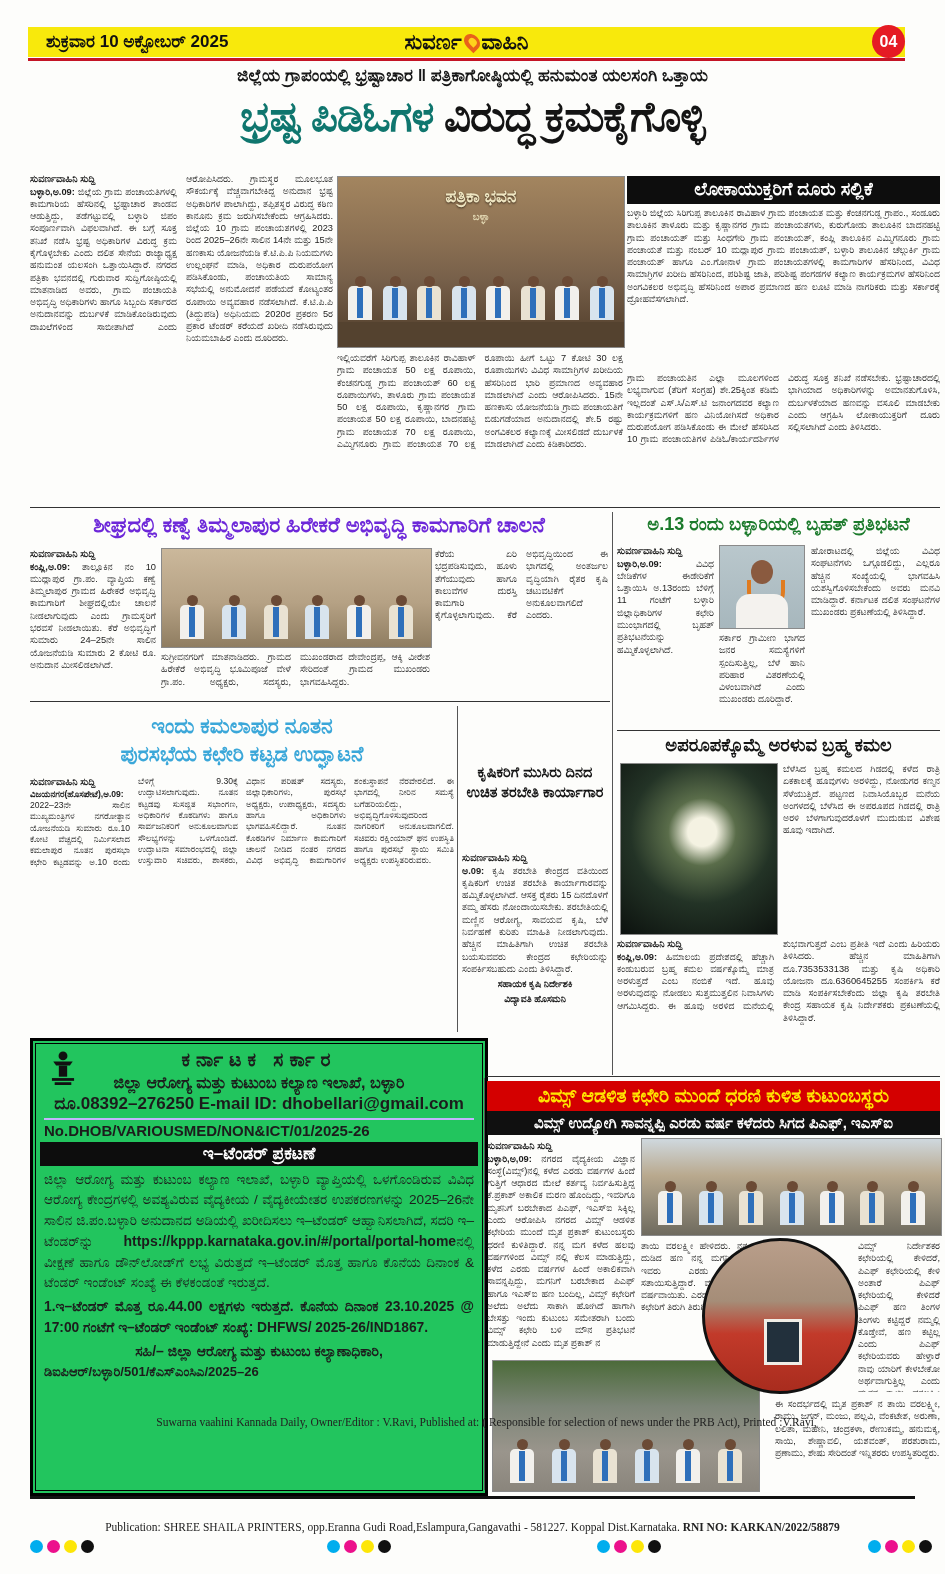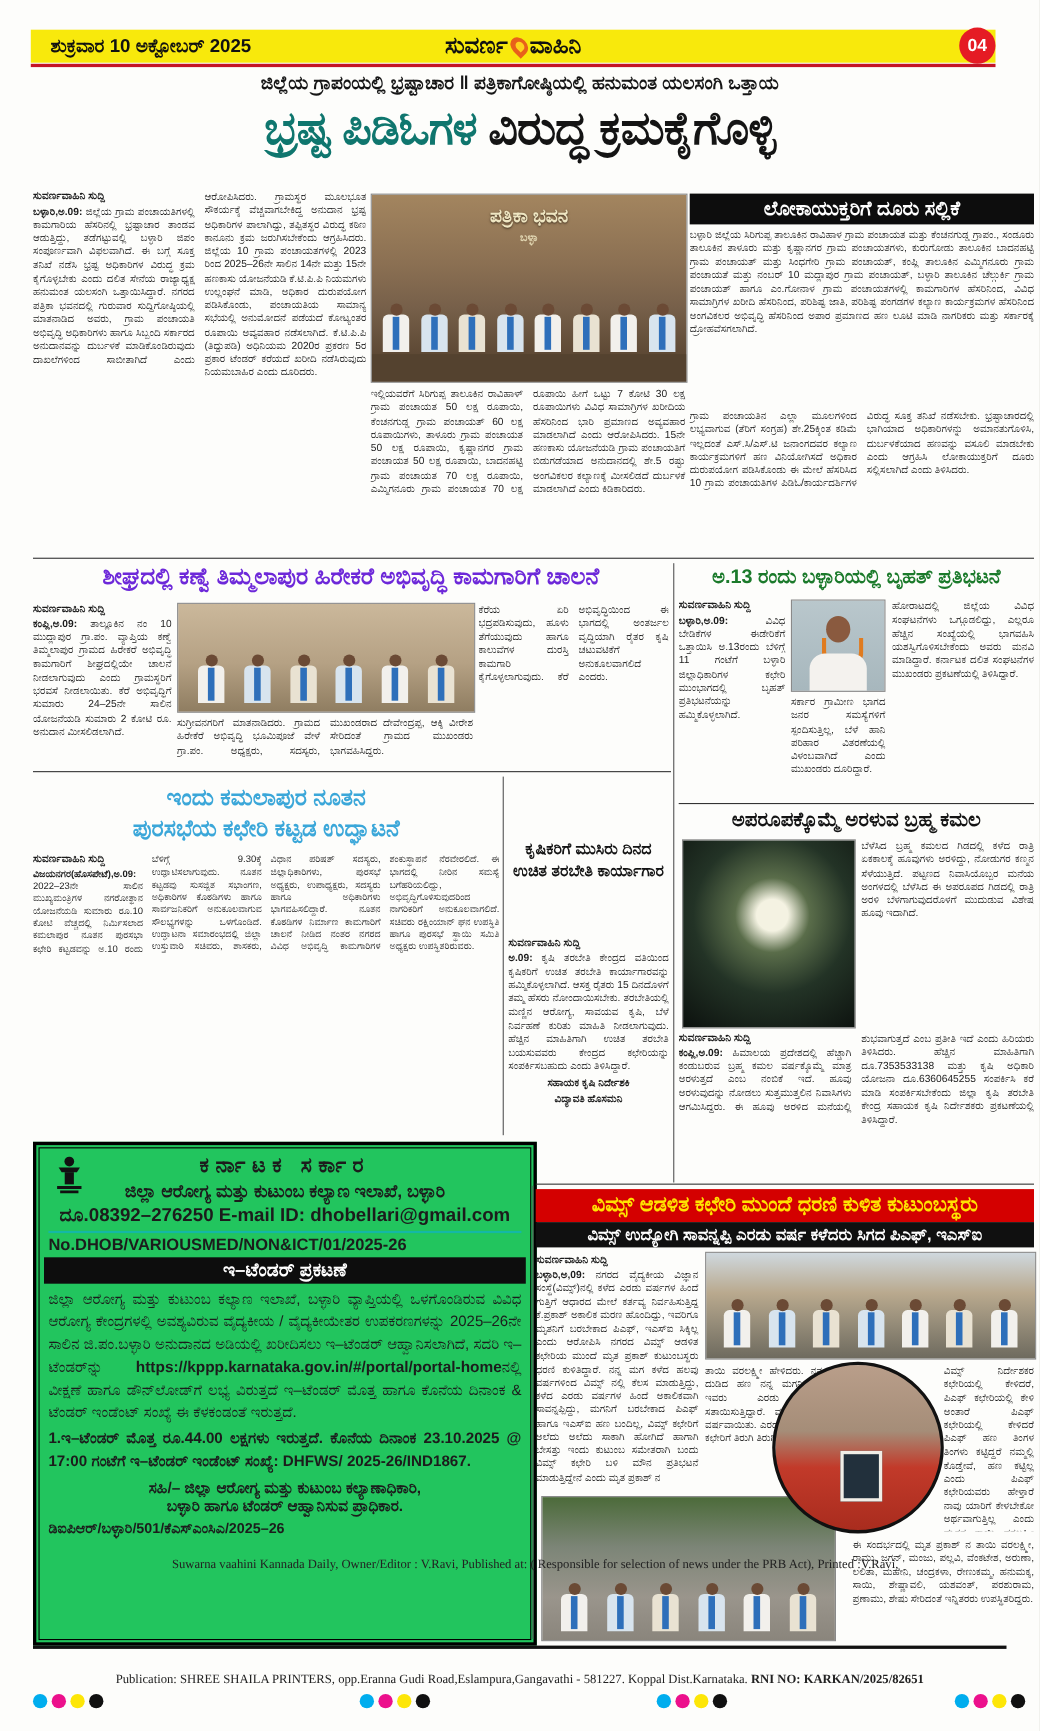--- a/index.html
+++ b/index.html
@@ -77,21 +77,21 @@
               text-align:center;padding:3px 0;}
   
   .tender{position:absolute;left:30px;top:1038px;width:452px;height:452px;border:3px solid #000;
           background:#22c55e;}
   .tender-in{position:absolute;inset:2px;border:1px solid #000;padding:5px 8px;box-sizing:border-box;}
   .t-head{position:relative;text-align:center;}
   .t-emblem{position:absolute;left:2px;top:0px;}
   .t-gov{font-size:19px;font-weight:800;letter-spacing:6px;}
   .t-dept{font-size:16px;font-weight:800;margin-top:3px;}
   .t-mail{font-size:17px;font-weight:800;margin-top:2px;}
-  .t-refrow{border-top:2px solid #14b8a6;margin-top:4px;padding-top:2px;font-size:15px;font-weight:800;}
+  .t-refrow{border-top:2px solid #c4b5fd;margin-top:4px;padding-top:2px;font-size:15px;font-weight:800;}
   .t-date{text-align:right;font-size:15px;font-weight:800;}
   .t-bar{background:#0d0d0d;color:#fff;text-align:center;font-size:17px;font-weight:700;
          padding:2px 0;margin:3px -4px;}
   .t-para{font-size:13.6px;line-height:1.5;text-align:justify;margin:4px 0 0;}
   .t-para b{font-size:14px;}
   .t-item{font-size:13.8px;line-height:1.5;text-align:justify;margin:4px 0 0;font-weight:600;}
   .t-sign{text-align:center;font-size:14px;font-weight:800;margin-top:4px;}
   .t-ref{font-size:13px;font-weight:800;margin-top:4px;}
   
   .f-rule{position:absolute;left:30px;top:1496px;width:885px;height:3px;background:#111;}
@@ -246,21 +246,20 @@
       </div>
       <div class="t-refrow">No.DHOB/VARIOUSMED/NON&amp;ICT/01/2025-26</div>
       <div class="t-bar">ಇ–ಟೆಂಡರ್ ಪ್ರಕಟಣೆ</div>
       <p class="t-para">
         <span>ಜಿಲ್ಲಾ ಆರೋಗ್ಯ ಮತ್ತು ಕುಟುಂಬ ಕಲ್ಯಾಣ ಇಲಾಖೆ, ಬಳ್ಳಾರಿ ವ್ಯಾಪ್ತಿಯಲ್ಲಿ ಒಳಗೊಂಡಿರುವ ವಿವಿಧ ಆರೋಗ್ಯ ಕೇಂದ್ರಗಳಲ್ಲಿ ಅವಶ್ಯವಿರುವ ವೈದ್ಯಕೀಯ / ವೈದ್ಯಕೀಯೇತರ ಉಪಕರಣಗಳನ್ನು 2025–26ನೇ ಸಾಲಿನ ಜಿ.ಪಂ.ಬಳ್ಳಾರಿ ಅನುದಾನದ ಅಡಿಯಲ್ಲಿ ಖರೀದಿಸಲು ಇ–ಟೆಂಡರ್ ಆಹ್ವಾನಿಸಲಾಗಿದೆ, ಸದರಿ ಇ–ಟೆಂಡರ್‌ನ್ನು</span>
         <b>https://kppp.karnataka.gov.in/#/portal/portal-home</b><span>ನಲ್ಲಿ</span>
         <span>ವೀಕ್ಷಣೆ ಹಾಗೂ ಡೌನ್‌ಲೋಡ್‌ಗೆ ಲಭ್ಯ ವಿರುತ್ತದೆ ಇ–ಟೆಂಡರ್ ಮೊತ್ತ ಹಾಗೂ ಕೊನೆಯ ದಿನಾಂಕ &amp; ಟೆಂಡರ್ ಇಂಡೆಂಟ್ ಸಂಖ್ಯೆ ಈ ಕೆಳಕಂಡಂತೆ ಇರುತ್ತದೆ.</span>
       </p>
       <p class="t-item">1.ಇ–ಟೆಂಡರ್ ಮೊತ್ತ ರೂ.44.00 ಲಕ್ಷಗಳು ಇರುತ್ತದೆ. ಕೊನೆಯ ದಿನಾಂಕ 23.10.2025 @ 17:00 ಗಂಟೆಗೆ ಇ–ಟೆಂಡರ್ ಇಂಡೆಂಟ್ ಸಂಖ್ಯೆ: DHFWS/ 2025-26/IND1867.</p>
       <div class="t-sign">ಸಹಿ/– ಜಿಲ್ಲಾ ಆರೋಗ್ಯ ಮತ್ತು ಕುಟುಂಬ ಕಲ್ಯಾಣಾಧಿಕಾರಿ,</div>
-      <div class="t-sign" style="margin-top:0;">ಬಳ್ಳಾರಿ ಹಾಗೂ ಟೆಂಡರ್ ಆಹ್ವಾನಿಸುವ ಪ್ರಾಧಿಕಾರ.</div>
       <div class="t-ref">ಡಿಐಪಿಆರ್/ಬಳ್ಳಾರಿ/501/ಕೆಎಸ್ಎಂಸಿಎ/2025–26</div>
     </div>
   </div>
 
   <div class="hrule" style="left:487px;top:1076px;width:453px;"></div>
   <div class="vrule" style="left:484px;top:1078px;height:412px;"></div>
 
   <div class="banner-red" style="left:487px;top:1081px;width:453px;">ವಿಮ್ಸ್ ಆಡಳಿತ ಕಛೇರಿ ಮುಂದೆ ಧರಣಿ ಕುಳಿತ ಕುಟುಂಬಸ್ಥರು</div>
   <div class="banner-blk" style="left:487px;top:1111px;width:453px;">ವಿಮ್ಸ್ ಉದ್ಯೋಗಿ ಸಾವನ್ನಪ್ಪಿ ಎರಡು ವರ್ಷ ಕಳೆದರು ಸಿಗದ ಪಿಎಫ್, ಇಎಸ್ಐ</div>
 
@@ -295,21 +294,21 @@
         <span class="person"></span>
         <span class="person"></span>
         <span class="person"></span>
         <span class="person"></span>
     </div>
   </div>
 
   <div class="f-rule"></div>
   <div class="f-line" style="top:1416px;margin-left:14px;">Suwarna vaahini  Kannada Daily, Owner/Editor : V.Ravi, Published at: ( Responsible for selection of news under the PRB Act), Printed :V.Ravi,</div>
   <div class="f-line" style="top:1521px;">
-    <span>Publication: SHREE SHAILA PRINTERS, opp.Eranna Gudi Road,Eslampura,Gangavathi - 581227. Koppal Dist.Karnataka. </span><b>RNI NO: KARKAN/2025/82651</b>
+    <span>Publication: SHREE SHAILA PRINTERS, opp.Eranna Gudi Road,Eslampura,Gangavathi - 581227. Koppal Dist.Karnataka. </span><b>RNI NO: KARKAN/2022/58879</b>
   </div>
   <div class="dots" style="left:30px;">
     <span class="dot dc"></span>
       <span class="dot dm"></span>
       <span class="dot dy"></span>
       <span class="dot dk"></span>
   </div>
   <div class="dots" style="left:327px;">
     <span class="dot dc"></span>
       <span class="dot dm"></span>

